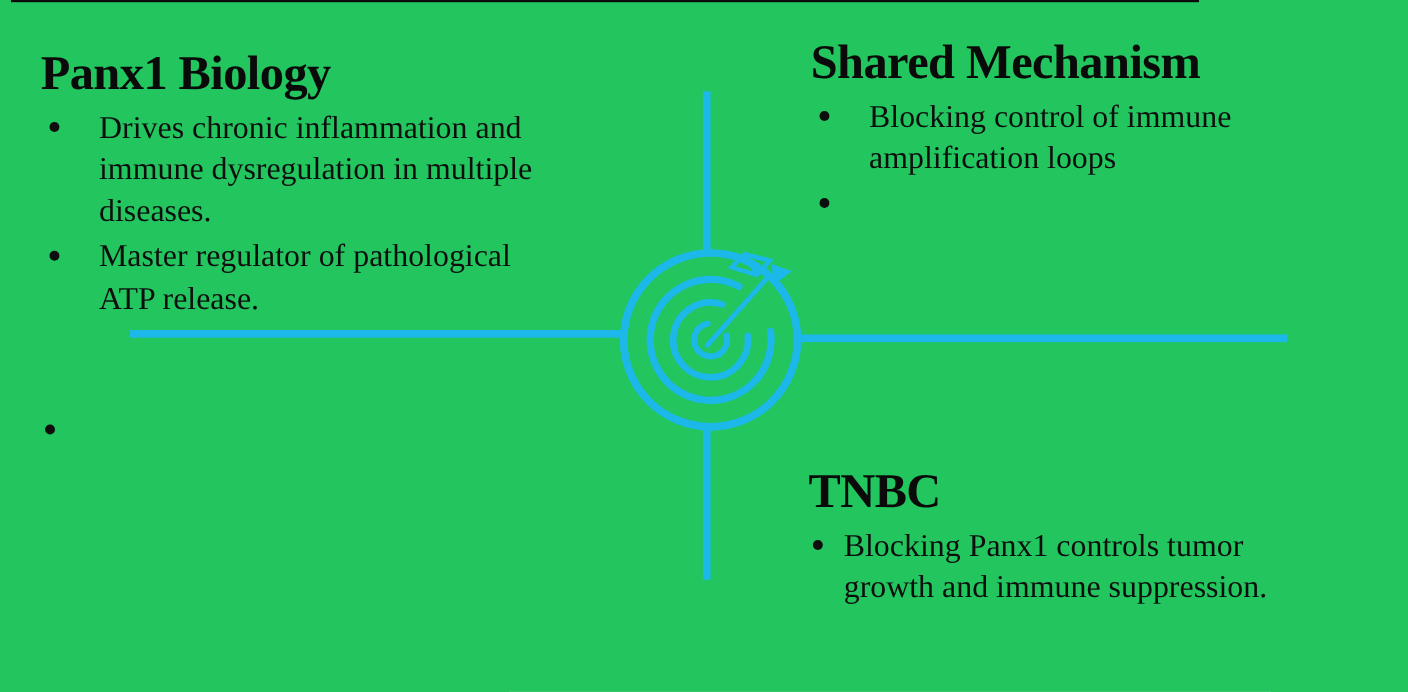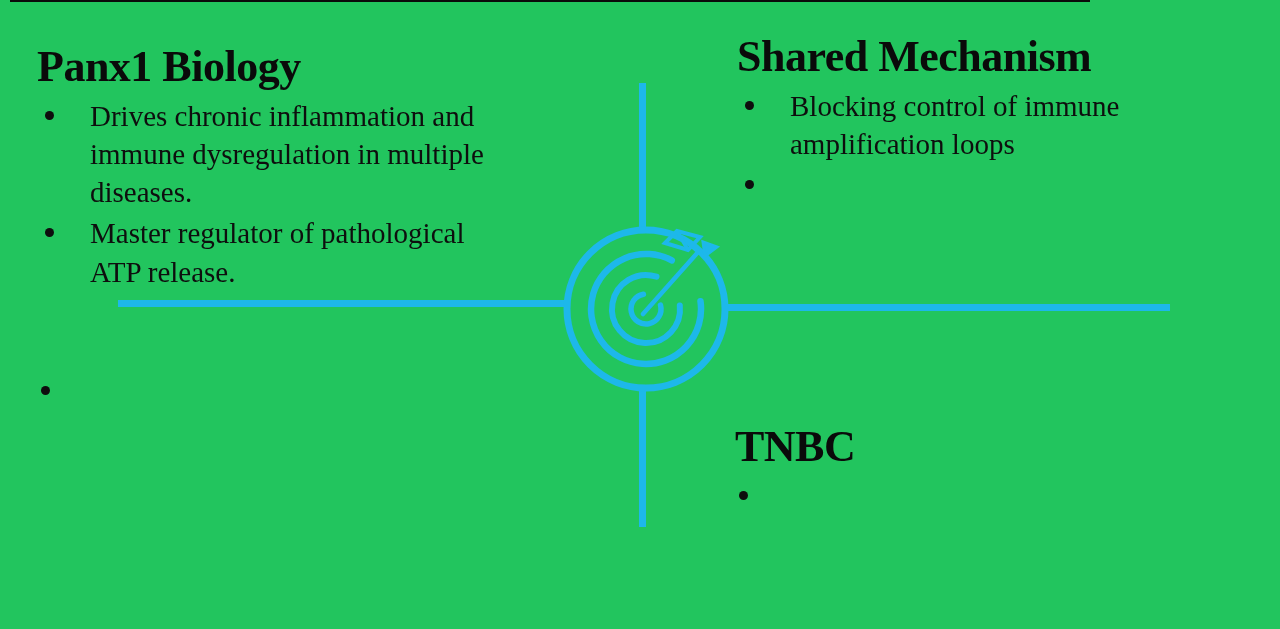--- a/index.html
+++ b/index.html
@@ -148,18 +148,20 @@
   </section>
 
   <section class="quad narrow q-br">
     <h2>TNBC</h2>
     <ul>
 
         <li>
           <span class="marker">
             <i></i>
           </span>
+          <span class="btext">Blocking Panx1 controls tumor
+growth and immune suppression.</span>
         </li>
 
       </ul>
   </section>
 
 </div>
 
 </body></html>

